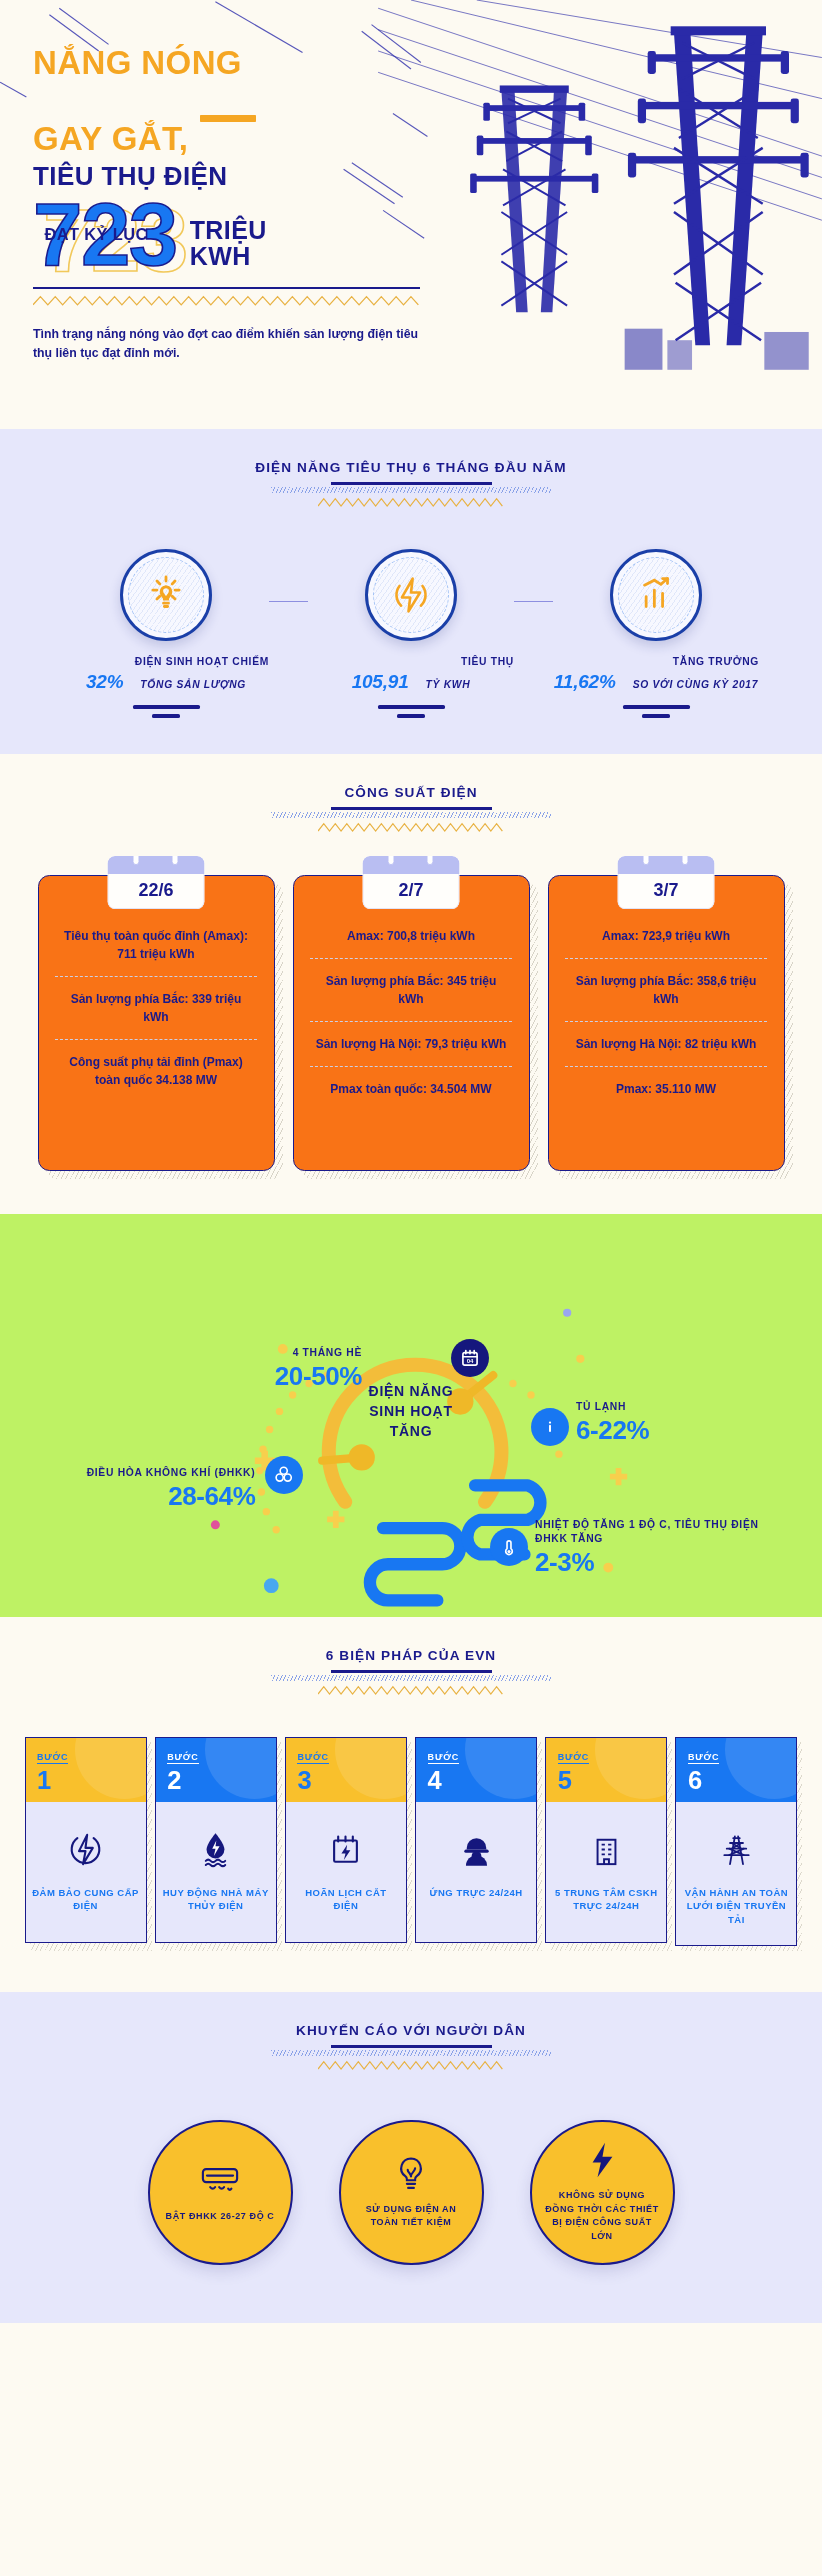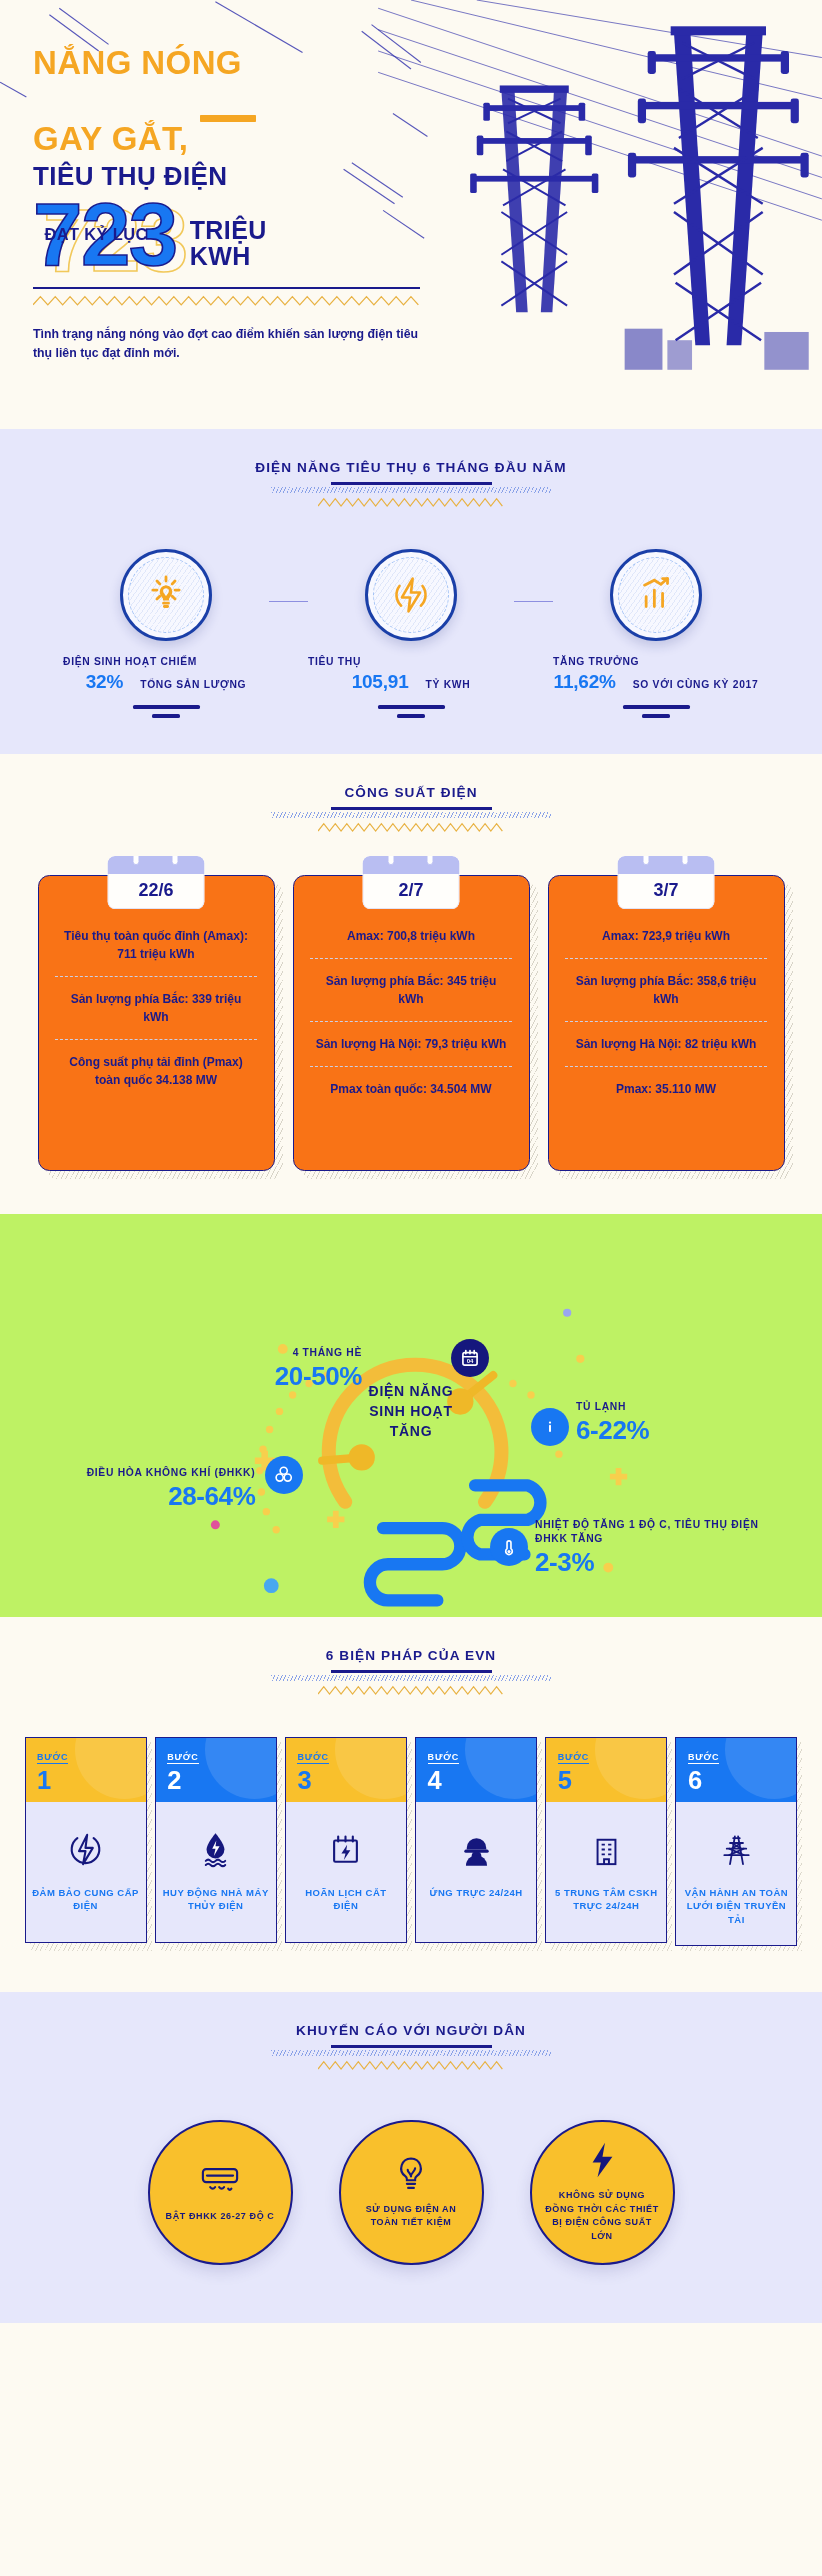--- a/index.html
+++ b/index.html
@@ -60,39 +60,39 @@
   .sec-head { text-align: center; padding-top: 31px; }
   .sec-title { font-size: 13.6px; font-weight: bold; color: #1a1a8c; letter-spacing: 1.1px; }
   .sec-underline { width: 161px; height: 2.5px; background: #1a1a8c; margin: 7.4px auto 0; }
   .sec-hatch { width: 280px; height: 5.8px; margin: 2.5px auto 0;
     background: repeating-linear-gradient(115deg,#8aa2e8 0 0.8px,transparent 0.8px 3.3px); }
   .sec-zig { width: 186px; height: 10.7px; margin: 4.1px auto 0; }
 
   
   .sec1 { background: #e6e7fb; padding-bottom: 36px; position: relative; }
   .med-row { display: flex; justify-content: center; align-items: center; gap: 0; margin-top: 38px; }
-  .med-col { width: 206px; text-align: left; }
+  .med-col { width: 206px; text-align: right; }
   .med-join { width: 39px; height: 1.6px; background: #8d8fe0; margin-bottom: 64px; }
   .medal {
     width: 92px; height: 92px; border-radius: 50%; margin: 0 auto;
     border: 3.3px solid #1a3fa8;
     background: #f7f8ff;
     position: relative;
     display: flex; align-items: center; justify-content: center;
     box-shadow: 0 5px 11.5px rgba(30,40,120,.18);
   }
   .medal::after {
     content:""; position: absolute; inset: 5px; border-radius: 50%;
     border: 0.8px dashed #9fc0f5;
     background: repeating-linear-gradient(125deg,rgba(180,200,240,.35) 0 0.8px,transparent 0.8px 4.1px);
   }
   .medal svg { position: relative; z-index: 2; }
   .med-cap { margin-top: 15px; font-size: 10.3px; font-weight: bold; color: #1a1a8c; letter-spacing: 0.7px; }
   .med-val { margin-top: 4.1px; font-size: 10.3px; font-weight: bold; color: #1a1a8c; letter-spacing: 0.7px;
-    display: flex; align-items: baseline; justify-content: center; gap: 17px; flex-wrap: wrap; }
+    display: flex; align-items: baseline; justify-content: center; gap: 17px; flex-wrap: wrap; font-style: italic; }
   .med-num { font-size: 19px; font-weight: bold; color: #1877f2; letter-spacing: -0.2px; }
   .dbl-rule { margin-top: 11.5px; }
   .dbl-rule .r1 { width: 67px; height: 4.1px; background: #1a1a8c; margin: 0 auto; border-radius: 1.6px; }
   .dbl-rule .r2 { width: 28px; height: 4.1px; background: #1a1a8c; margin: 5px auto 0; border-radius: 1.6px; }
 
   
   .sec2 { background: #fdfaf2; padding-bottom: 43px; }
   .cards { display: flex; justify-content: center; gap: 18px; margin-top: 39px; }
   .card-wrap { position: relative; width: 237px; }
   .card-shadow {

